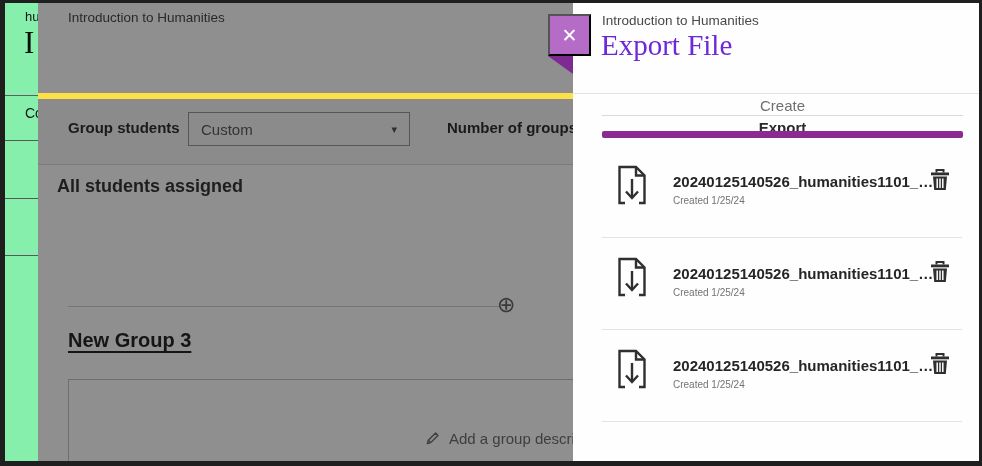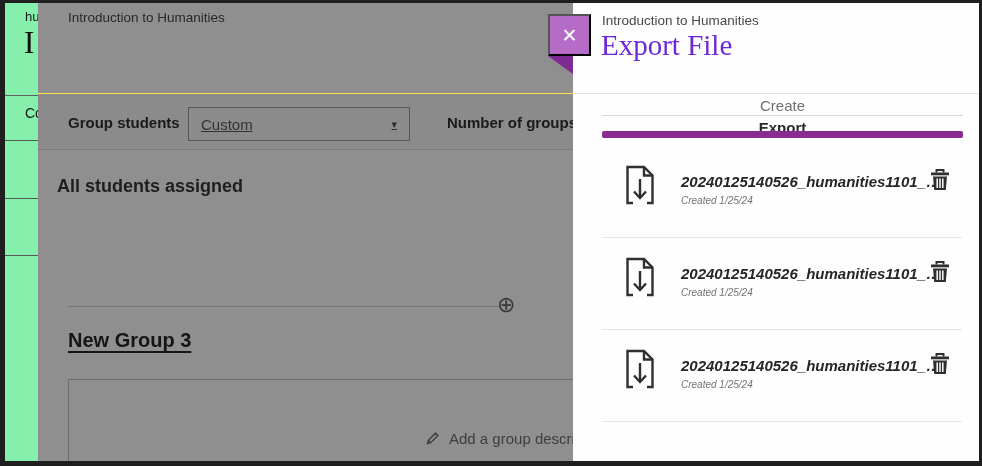--- a/index.html
+++ b/index.html
@@ -19,27 +19,27 @@
   .base-divider  { position:absolute; left:0; top:92px;  width:33px; border-top:1px solid #5f5f5f; }
   .base-frag-nav { position:absolute; left:20px; top:102px; font-size:14px; color:#171717; white-space:nowrap; }
   .base-line-a { position:absolute; left:0; top:137px; width:33px; border-top:1px solid #585858; }
   .base-line-b { position:absolute; left:0; top:195px; width:33px; border-top:1px solid #585858; }
   .base-line-c { position:absolute; left:0; top:252px; width:33px; border-top:1px solid #585858; }
 
   
   .groups-layer { position:absolute; left:38px; top:3px; width:535px; height:458px; background:#8f8f8f; z-index:2; overflow:hidden; }
   .g-breadcrumb { position:absolute; left:30px; top:7px; font-size:13.5px; color:#292929; white-space:nowrap; }
   .g-title { position:absolute; left:29px; top:23px; font-family:"Liberation Serif", serif; font-size:30px; color:#121212; white-space:nowrap; }
-  .g-controls { position:absolute; left:0; top:90px; width:100%; height:57px; background:#8b8b8b;
-                border-top:1px solid #fde047; border-bottom:1px solid #7c7c7c; box-sizing:border-box; }
+  .g-controls { position:absolute; left:0; top:90px; width:100%; height:72px; background:#8b8b8b;
+                border-top:6px solid #fde047; border-bottom:1px solid #7c7c7c; box-sizing:border-box; }
   .g-label { position:absolute; font-weight:bold; font-size:15px; color:#1a1a1a; white-space:nowrap; }
   .g-label-groupstudents { left:30px; top:20px; }
   .g-label-numgroups { left:409px; top:20px; }
   .g-select { position:absolute; left:150px; top:13px; width:222px; height:32px; border:1px solid #565656;
-              box-sizing:border-box; display:flex; align-items:center; padding:16px 12px; font-size:15px; color:#333; cursor:pointer;text-decoration:underline; }
+              box-sizing:border-box; display:flex; align-items:center; padding:16px 12px; font-size:15px; color:#333; cursor:pointer; }
   .g-caret { margin-left:auto; font-size:11px; color:#2e2e2e; line-height:1; }
   .g-status { position:absolute; left:19px; top:173px; font-size:18px; font-weight:600; color:#1e1e1e; white-space:nowrap; }
   .g-adder-line { position:absolute; left:30px; top:303px; width:432px; border-top:1px solid #757575; }
   .g-plus { position:absolute; left:459px; top:291px; font-size:22px; color:#393939; line-height:1; cursor:pointer; }
   .g-groupname { position:absolute; left:30px; top:326px; font-size:20px; font-weight:bold; color:#151515;
                  text-decoration:underline; text-underline-offset:4px; white-space:nowrap; cursor:pointer; }
   .g-descbox { position:absolute; left:30px; top:376px; width:610px; height:110px; border:1px solid #6e6e6e; box-sizing:border-box; }
   .g-adddesc { position:absolute; left:356px; top:50px; display:flex; gap:9px; align-items:center;
                font-size:15px; color:#3e3e3e; white-space:nowrap; cursor:pointer; }
 
@@ -55,21 +55,21 @@
   .x-tabs { position:absolute; left:29px; top:91px; width:361px; height:44px; display:flex;flex-direction:column; }
   .x-tab { flex:1; position:relative; display:flex; align-items:center; justify-content:center; font-size:15px; cursor:pointer; }
   .x-tab .bar { position:absolute; bottom:0; left:0; width:100%; }
   .x-tab.inactive { color:#6f6f6f; }
   .x-tab.inactive .bar { height:1px; background:#d9d9d9; }
   .x-tab.active { color:#2a2a2a; font-weight:bold; }
   .x-tab.active .bar { height:7px; background:#8b2b91; border-radius:2px; }
   .x-list { position:absolute; left:29px; top:135px; width:360px; }
   .x-row { position:relative; height:91px; border-bottom:1px solid #e4e4e4; }
   .x-row.first { height:99px; }
-  .row-content { position:absolute; left:16px; right:0; top:19px; height:44px;font-style:italic; }
+  .row-content { position:absolute; left:8px; right:0; top:19px; height:44px; }
   .x-row.first .row-content { top:27px; }
   .x-fileicon { position:absolute; left:7px; top:0; cursor:pointer; }
   .x-filename { position:absolute; left:63px; top:8px; font-size:15px; font-weight:600; color:#262626; white-space:nowrap; cursor:pointer; }
   .x-created { position:absolute; left:63px; top:30px; font-size:10px; color:#737373; white-space:nowrap; }
   .x-trash { position:absolute; right:12px; top:4px; cursor:pointer; background:none; border:none; padding:0; }
 </style>
 </head>
 <body>
 
 <div class="canvas">

